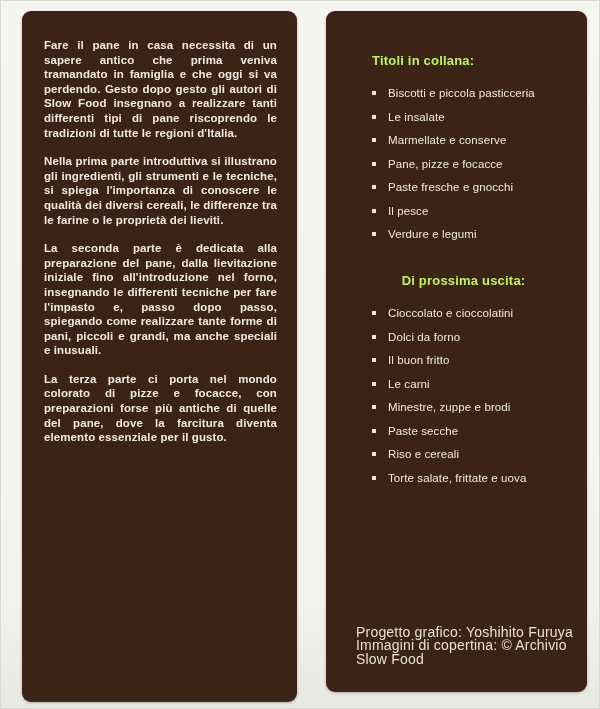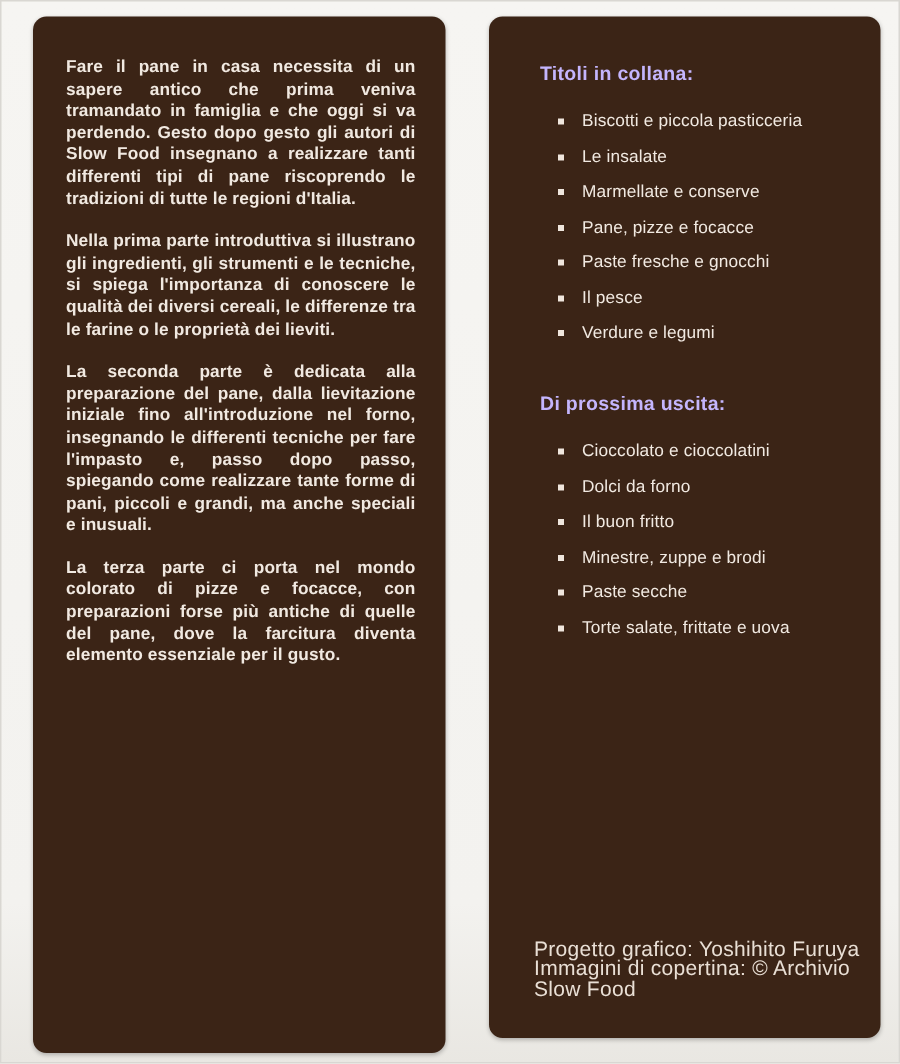--- a/index.html
+++ b/index.html
@@ -45,28 +45,29 @@
     padding: 26px 16px 20px 30px;
   }
   .panel.left p {
     margin: 0 0 14px 0;
     font-size: 11.5px;
     line-height: 14.6px;
     text-align: justify;
     letter-spacing: 0.1px;
   }
   .panel.right h2 {
-    margin: 4px;
+    margin: 16px;
     font-size: 13px;
     font-weight: bold;
-    color: #c4b5fd;
+    color: #bef264;
     letter-spacing: 0.2px;
   }
   .panel.right h2.second {
     margin-top: 32px;
+    text-align: center;
   }
   .panel.right ul {
     list-style: none;
     margin: 18px 0 0 0;
     padding: 0 0 0 16px;
   }
   .panel.right li {
     position: relative;
     font-size: 11.5px;
     line-height: 14px;
@@ -115,22 +116,24 @@
       <li>Paste fresche e gnocchi</li>
       <li>Il pesce</li>
       <li>Verdure e legumi</li>
     </ul>
 
     <h2 class="second">Di prossima uscita:</h2>
     <ul>
       <li>Cioccolato e cioccolatini</li>
       <li>Dolci da forno</li>
       <li>Il buon fritto</li>
+      <li>Le carni</li>
       <li>Minestre, zuppe e brodi</li>
       <li>Paste secche</li>
+      <li>Riso e cereali</li>
       <li>Torte salate, frittate e uova</li>
     </ul>
 
     <div class="credits">
       <div>Progetto grafico: Yoshihito Furuya</div>
       <div>Immagini di copertina: © Archivio Slow Food</div>
     </div>
   </div>
 
 </div>

